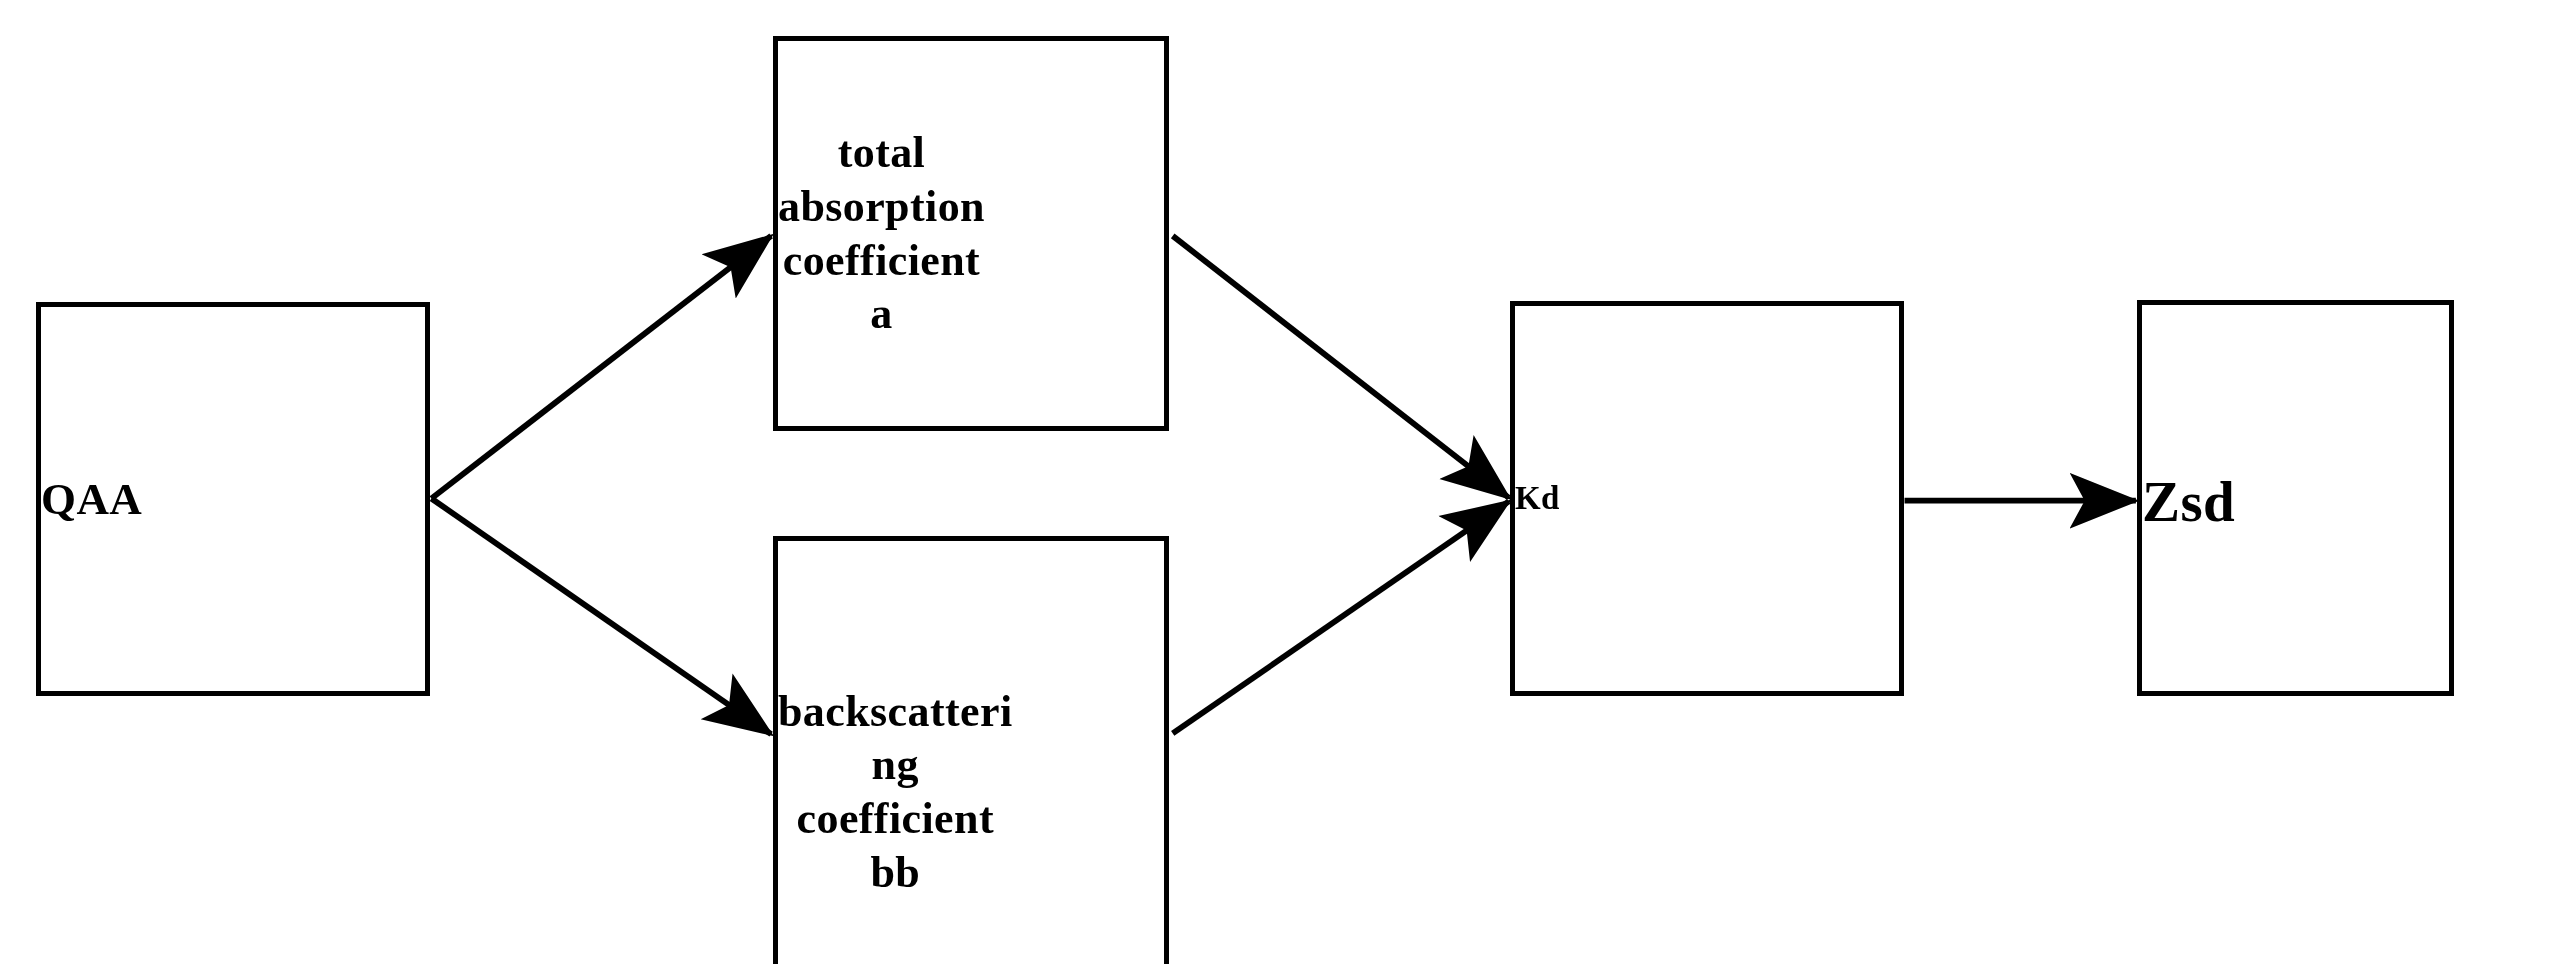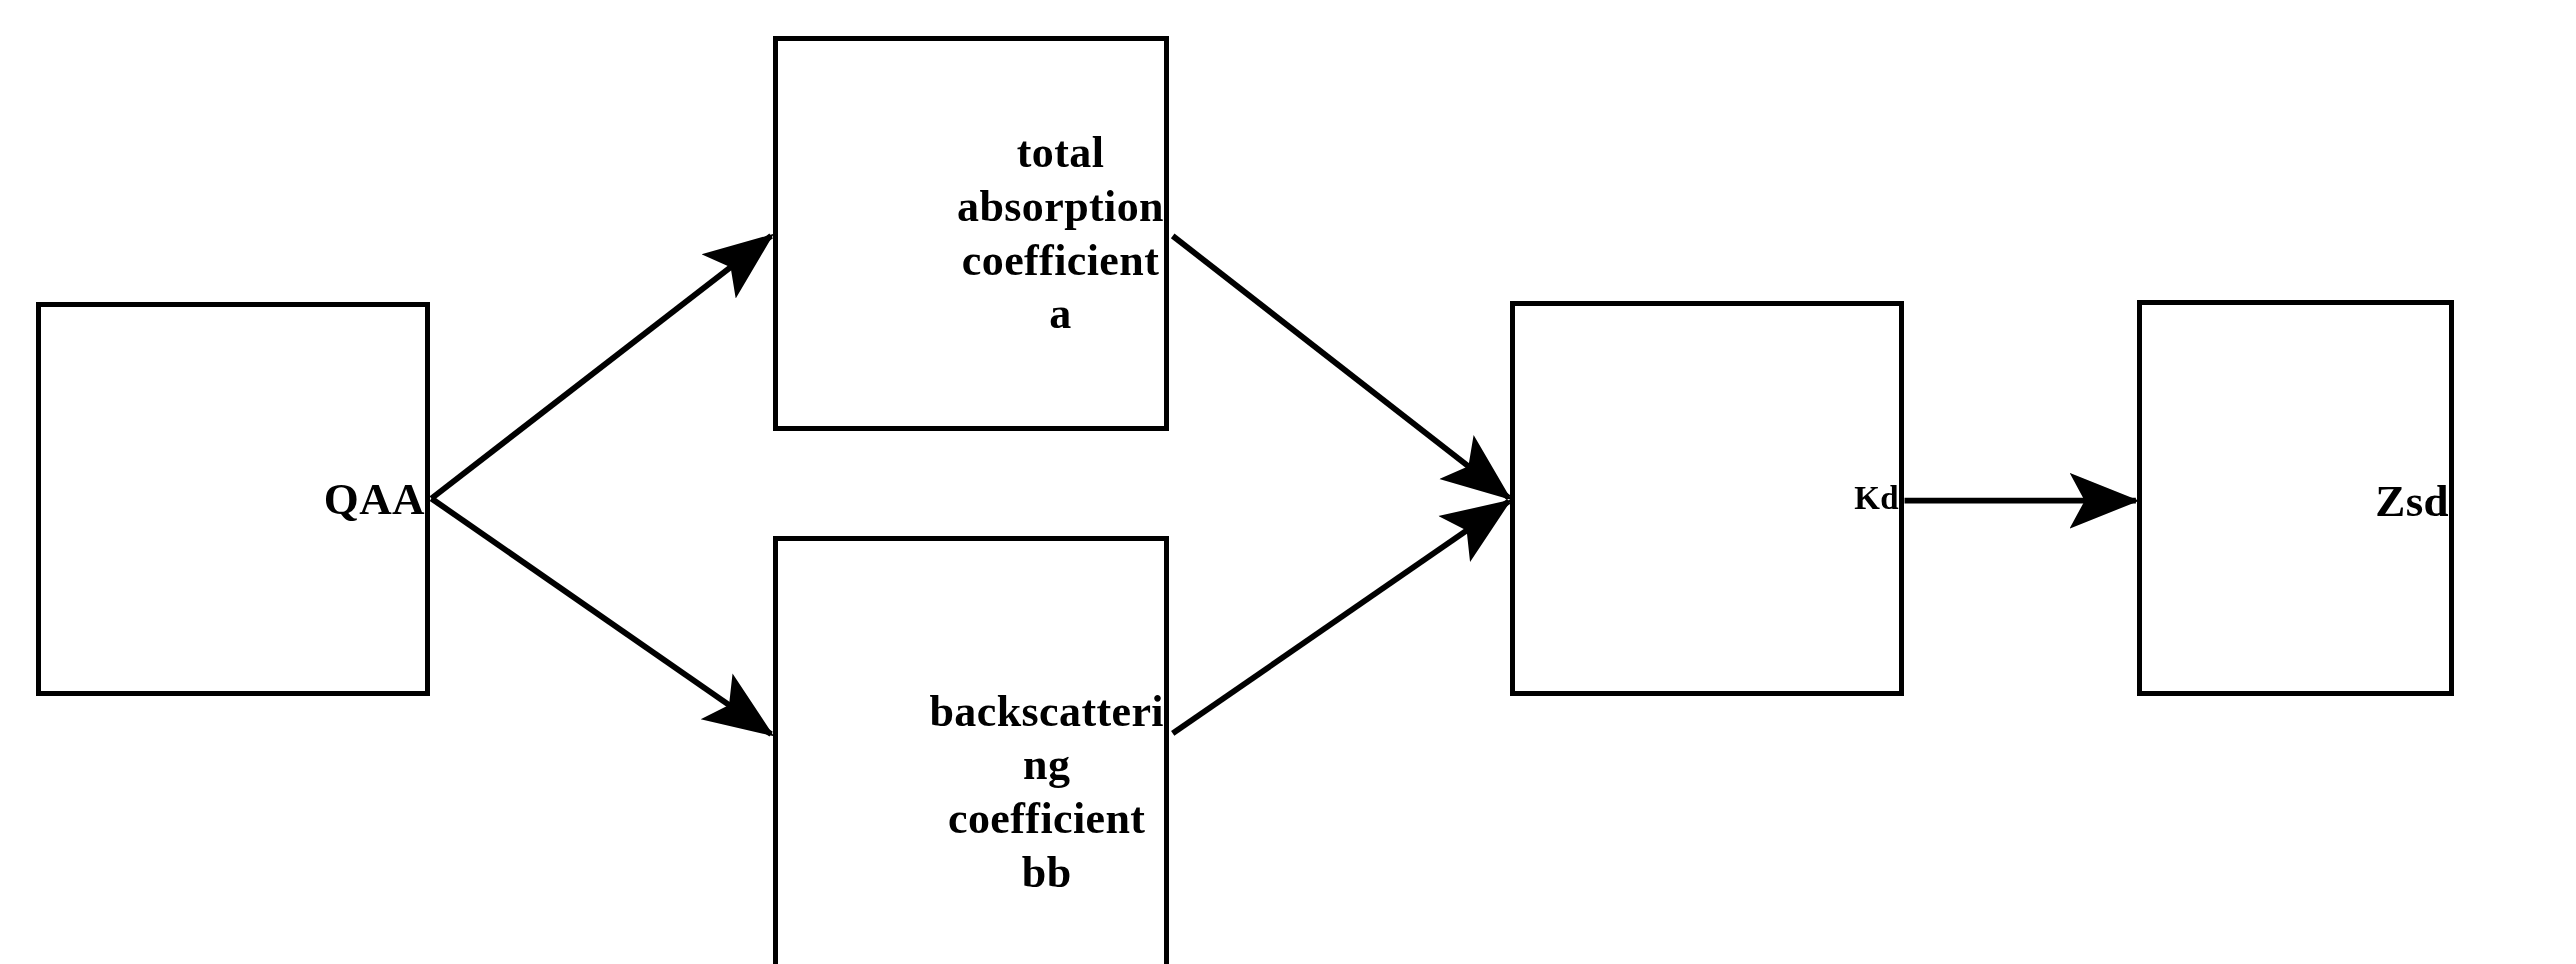--- a/index.html
+++ b/index.html
@@ -22,41 +22,41 @@
     width: 2576px;
     height: 965px;
   }
   .node {
     position: absolute;
     box-sizing: border-box;
     border: 5.1px solid #000000;
     background: #ffffff;
     display: flex;
     align-items: center;
-    justify-content: flex-end;
+    justify-content: flex-start;
     text-align: center;
     z-index: 3;
   }
   .node-label {
     font-weight: bold;
     color: #000000;
     line-height: 1.22;
     letter-spacing: 0.4px;
     white-space: pre-line;
   }
   
   #node-qaa      { left: 36px;   top: 302px;  width: 394px; height: 394px; }
   #node-a        { left: 773px; top: 36px;   width: 396px; height: 395px; }
   #node-bb       { left: 773px; top: 536px;  width: 396px; height: 512px; }
   #node-kd       { left: 1510px; top: 301px;  width: 394px; height: 395px; }
   #node-zsd      { left: 2137px; top: 300px;  width: 317px; height: 396px; }
 
-  #node-qaa .node-label  { font-size: 45px; margin-left: 8px; }
+  #node-qaa .node-label  { font-size: 45px; }
   #node-kd .node-label   { font-size: 33px; }
-  #node-zsd .node-label  { font-size: 45px; margin-top: 7px; }
+  #node-zsd .node-label  { font-size: 57px; margin-top: 7px; }
   #node-a .node-label    { font-size: 44px; }
   #node-bb .node-label   { font-size: 44px; }
 </style>
 </head>
 <body>
 
 <div id="canvas">
 
   <svg class="flow-svg" viewBox="0 0 3541 1326" xmlns="http://www.w3.org/2000/svg">
     <defs>

